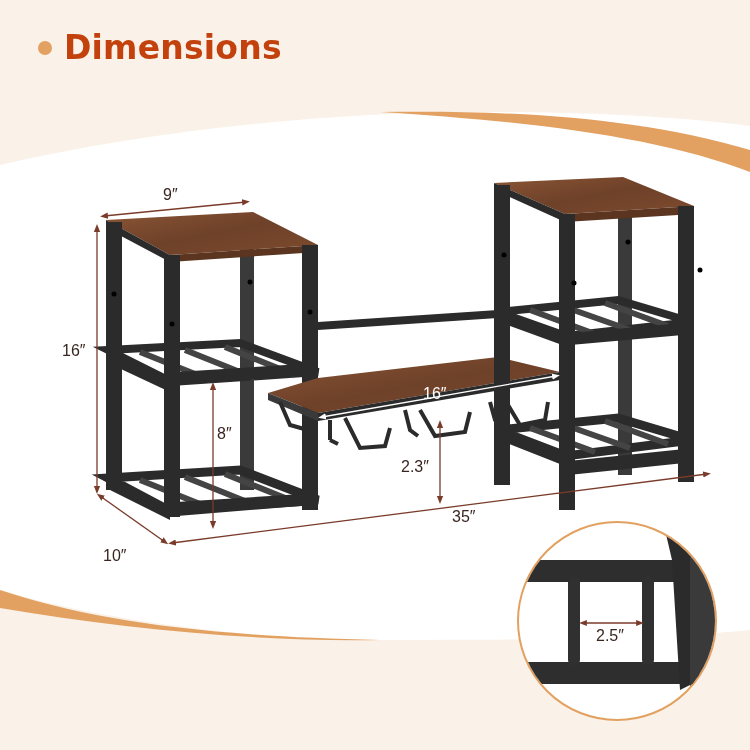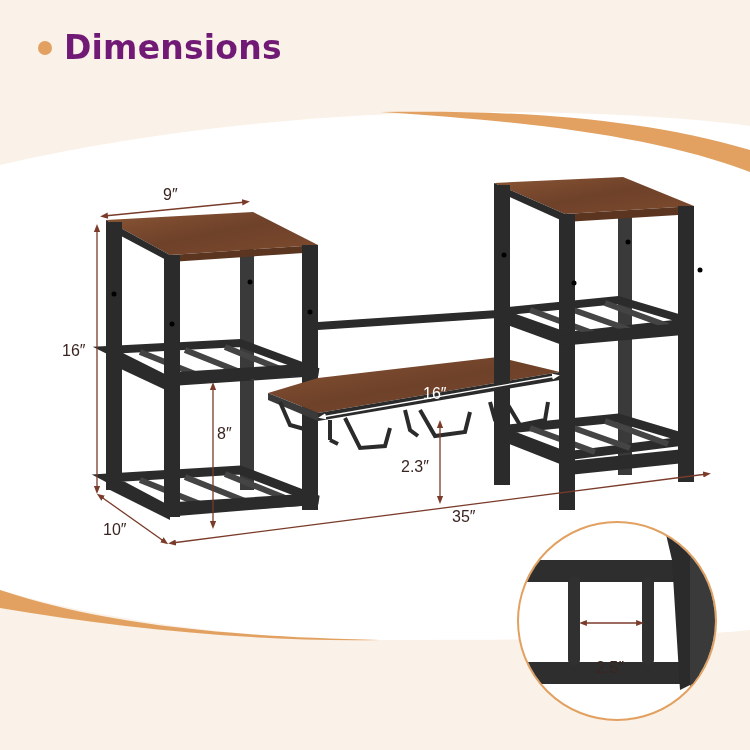--- a/index.html
+++ b/index.html
@@ -1,20 +1,20 @@
 <!DOCTYPE html>
 <html><head>
 <meta charset="utf-8">
 <style>
   html, body { margin: 0; padding: 0; }
   body { width: 750px; height: 750px; overflow: hidden; background: #FAF1E8; position: relative; font-family: "DejaVu Sans", sans-serif; }
   .bg-svg { position: absolute; left: 0; top: 0; width: 750px; height: 750px; }
   .title-row { position: absolute; left: 38px; top: 28px; display: flex; align-items: center; }
   .bullet { width: 14px; height: 14px; border-radius: 50%; background: #E2A160; margin-right: 12px; }
-  .title { font-family: "DejaVu Sans", sans-serif; font-weight: bold; font-size: 33px; color: #701a75; letter-spacing: 0.2px; }
+  .title { font-family: "DejaVu Sans", sans-serif; font-weight: bold; font-size: 33px; color: #c2410c; letter-spacing: 0.2px; }
   .dim { position: absolute; font-family: "Liberation Sans", sans-serif; font-size: 16px; color: #3A2621; white-space: nowrap; }
   .dim.light { color: #ffffff; }
   .stage { position: absolute; left: 0; top: 0; width: 750px; height: 750px; }
 </style>
 </head>
 <body>
 
 <svg class="bg-svg" viewBox="0 0 750 750" xmlns="http://www.w3.org/2000/svg">
 
   <path d="M0,165 C150,130 330,112 480,112 C600,112 690,118 750,126 L750,630 C650,640 500,640 380,640 C250,640 100,620 0,590 Z" fill="#FFFFFF"></path>
@@ -150,18 +150,18 @@
       <rect x="642" y="576" width="12" height="90" rx="6" fill="#303030"></rect>
       <polygon points="665,530 690,545 700,680 680,690 672,560" fill="#2B2B2B"></polygon>
       <rect x="690" y="540" width="30" height="160" fill="#3A3A3A"></rect>
     </g>
     <line x1="583" y1="623" x2="640" y2="623" stroke="#7A3B2A" stroke-width="1.3" marker-start="url(#arr)" marker-end="url(#arr)"></line>
   </g>
 </svg>
 
 <div class="dim" style="left:163px; top:186px;">9″</div>
 <div class="dim" style="left:62px; top:342px;">16″</div>
-<div class="dim" style="left:103px; top:521px;">10″</div>
+<div class="dim" style="left:103px; top:547px;">10″</div>
 <div class="dim" style="left:217px; top:425px;">8″</div>
 <div class="dim light" style="left:423px; top:385px;">16″</div>
 <div class="dim" style="left:401px; top:458px;">2.3″</div>
 <div class="dim" style="left:452px; top:508px;">35″</div>
-<div class="dim" style="left:596px; top:627px;margin-top:32px;">2.5″</div>
+<div class="dim" style="left:596px; top:627px;">2.5″</div>
 
 </body></html>

